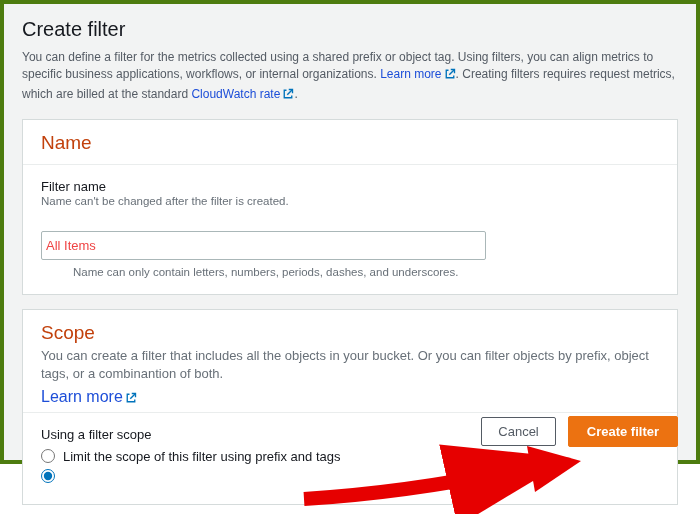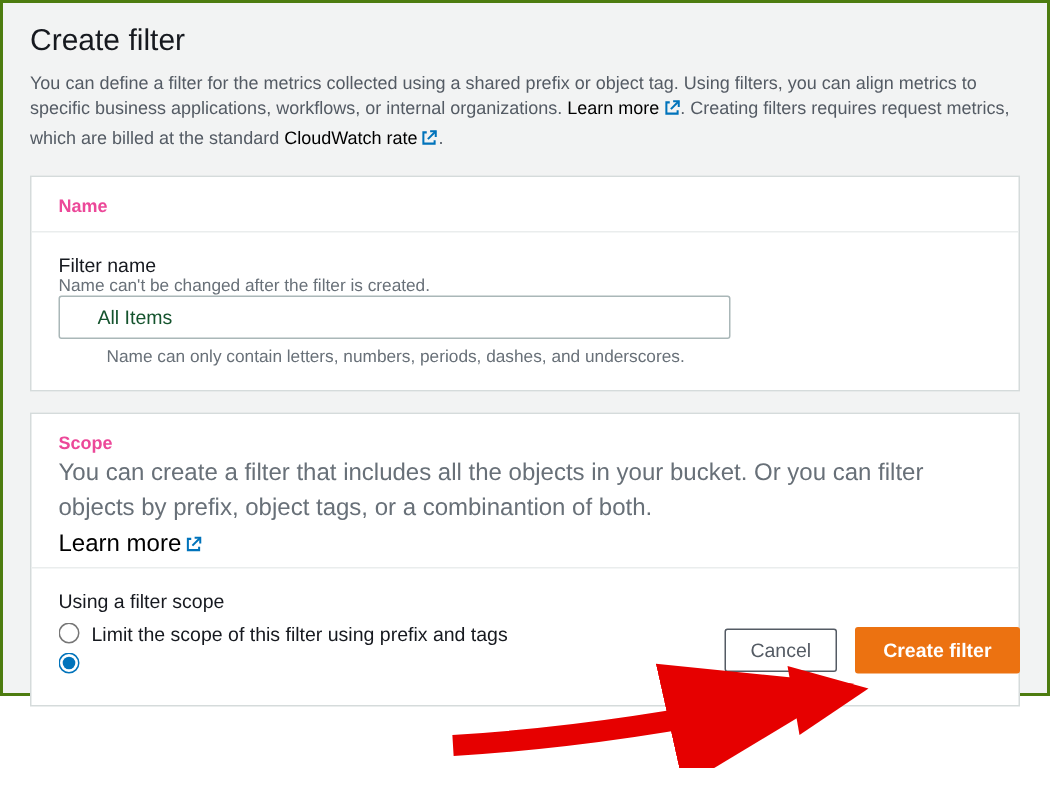--- a/index.html
+++ b/index.html
@@ -5,21 +5,21 @@
     * { box-sizing: border-box; margin: 0; padding: 0; }
     body {
       font-family: "Amazon Ember", "Helvetica Neue", Arial, sans-serif;
       background: #fff;
       width: 700px;
       height: 528px;
       overflow: hidden;
       position: relative;
     }
     .frame {
-      border: 2px solid #4d7c0f;
+      border: 4px solid #4d7c0f;
       width: 700px;
       height: 464px;
       position: relative;
     }
     .page {
       background: #f2f3f3;
       padding: 14px 18px 18px 18px;
       height: 100%;
       position: relative;
     }
@@ -29,70 +29,70 @@
       color: #16191f;
       margin-bottom: 8px;
     }
     .intro {
       font-size: 12px;
       color: #545b64;
       line-height: 1.45;
       margin-bottom: 14px;
     }
     .link {
-      color: #000000;
+      color: #1d4ed8;
       text-decoration: none;
       cursor: pointer;
     }
     .ext-icon {
       display: inline-block;
       vertical-align: -2px;
       margin-left: 2px;
     }
     .ext-icon svg { width: 12px; height: 12px; }
     .panel {
       background: #fff;
       border: 1px solid #d5dbdb;
       margin-bottom: 14px;
     }
     .panel-header {
       padding: 12px 18px 10px 18px;
       border-bottom: 1px solid #eaeded;
     }
     .panel-header h2 {
-      font-size: 12px;
-      font-weight: 700;
-      color: #ec4899;
+      font-size: 19px;
+      font-weight: 400;
+      color: #c2410c;
     }
     .panel-sub {
-      font-size: 16px;
+      font-size: 13px;
       color: #687078;
       margin-top: 3px;
       line-height: 1.4;
     }
     .panel-body {
       padding: 14px 18px 16px 18px;
     }
     .field-label {
       font-size: 13px;
       color: #16191f;
       margin-bottom: 1px;
     }
     .field-helper {
       font-size: 11.5px;
       color: #687078;
-      margin-bottom: 0;
+      margin-bottom: 24px;
     }
     .text-input {
       width: 72%;
-      padding: 6px 25px;
+      padding: 6px 4px;
       font-size: 13px;
       border: 1px solid #aab7b8;
       border-radius: 2px;
-      color: #14532d;
+      color: #ef4444;
       background: #fff;
     }
     .field-note {
       font-size: 11.5px;
       color: #687078;
       margin-top: 6px;
       margin-left: 32px;
     }
     .scope-panel .panel-header {
       padding-bottom: 4px;

